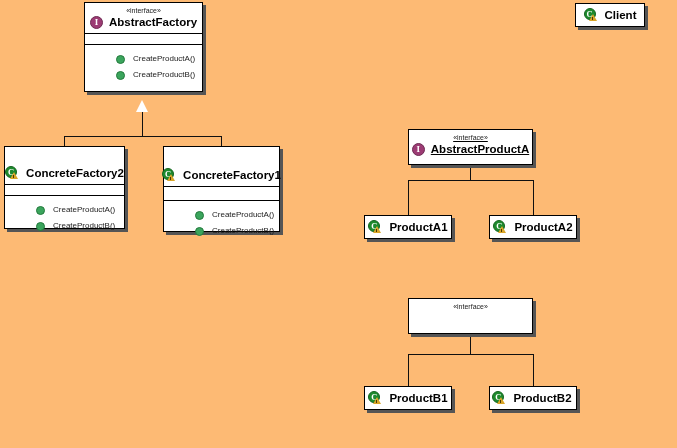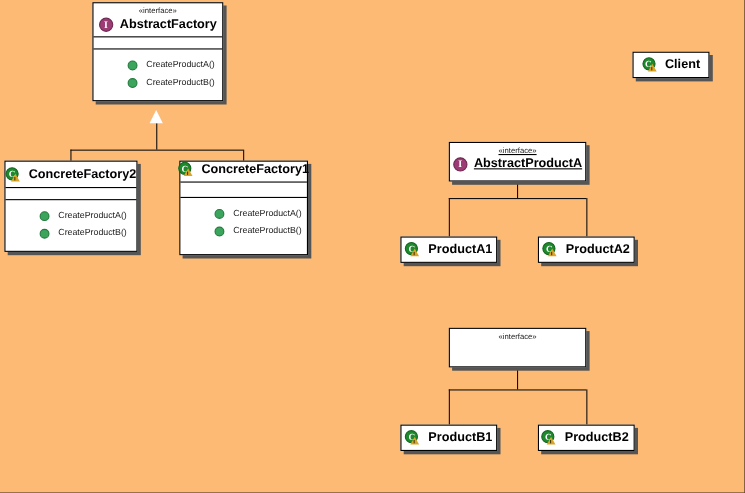--- a/index.html
+++ b/index.html
@@ -210,21 +210,21 @@
         <span class="member-label">CreateProductA()</span>
       </div>
       <div class="member-row">
         <span class="icon-public"></span>
         <span class="member-label">CreateProductB()</span>
       </div>
     </div>
   </div>
 
   <div class="node" style="left:4px; top:146px; width:121px; height:83px;">
-    <div class="node-header" style="padding-top:5px;">
+    <div class="node-header" style="padding-top:19px;">
       <div class="title-row">
         <span class="icon-class">
           <span class="disc"></span>
             <span class="badge"></span>
             <span class="badge-i"></span>
         </span>
         <span class="node-title">ConcreteFactory2</span>
       </div>
     </div>
     <div class="compartment attrs-compartment"></div>
@@ -234,21 +234,21 @@
         <span class="member-label">CreateProductA()</span>
       </div>
       <div class="member-row">
         <span class="icon-public"></span>
         <span class="member-label">CreateProductB()</span>
       </div>
     </div>
   </div>
 
   <div class="node" style="left:163px; top:146px; width:117px; height:86px;">
-    <div class="node-header" style="padding-top:0;">
+    <div class="node-header" style="padding-top:21px;">
       <div class="title-row">
         <span class="icon-class">
           <span class="disc"></span>
             <span class="badge"></span>
             <span class="badge-i"></span>
         </span>
         <span class="node-title">ConcreteFactory1</span>
       </div>
     </div>
     <div class="compartment attrs-compartment" style="height:14px;"></div>
@@ -257,21 +257,21 @@
         <span class="icon-public"></span>
         <span class="member-label">CreateProductA()</span>
       </div>
       <div class="member-row">
         <span class="icon-public"></span>
         <span class="member-label">CreateProductB()</span>
       </div>
     </div>
   </div>
 
-  <div class="node" style="left:575px; top:3px; width:70px; height:24px;margin-top:44px;">
+  <div class="node" style="left:575px; top:3px; width:70px; height:24px;">
     <div class="node-header" style="padding:4px 6px 4px 6px;">
       <div class="title-row">
         <span class="icon-class">
           <span class="disc"></span>
             <span class="badge"></span>
             <span class="badge-i"></span>
         </span>
         <span class="node-title">Client</span>
       </div>
     </div>

